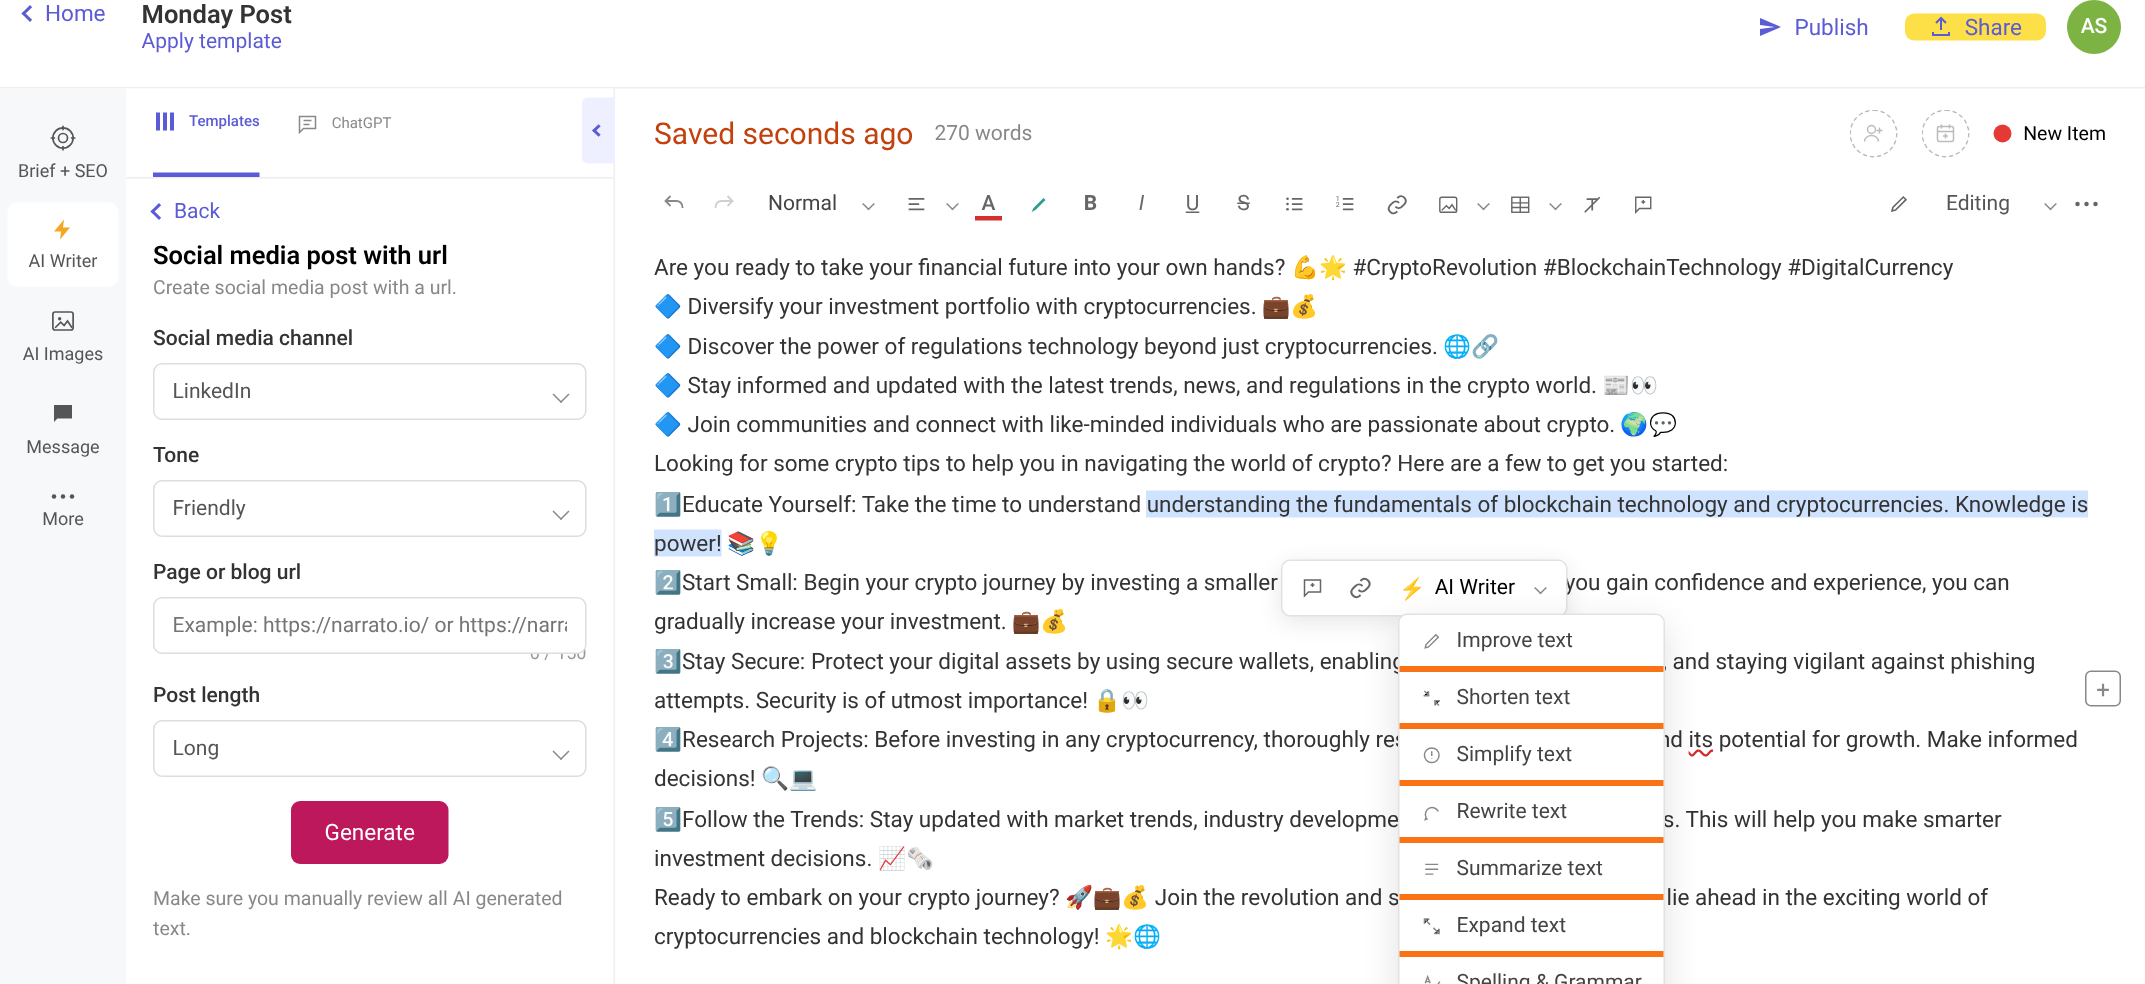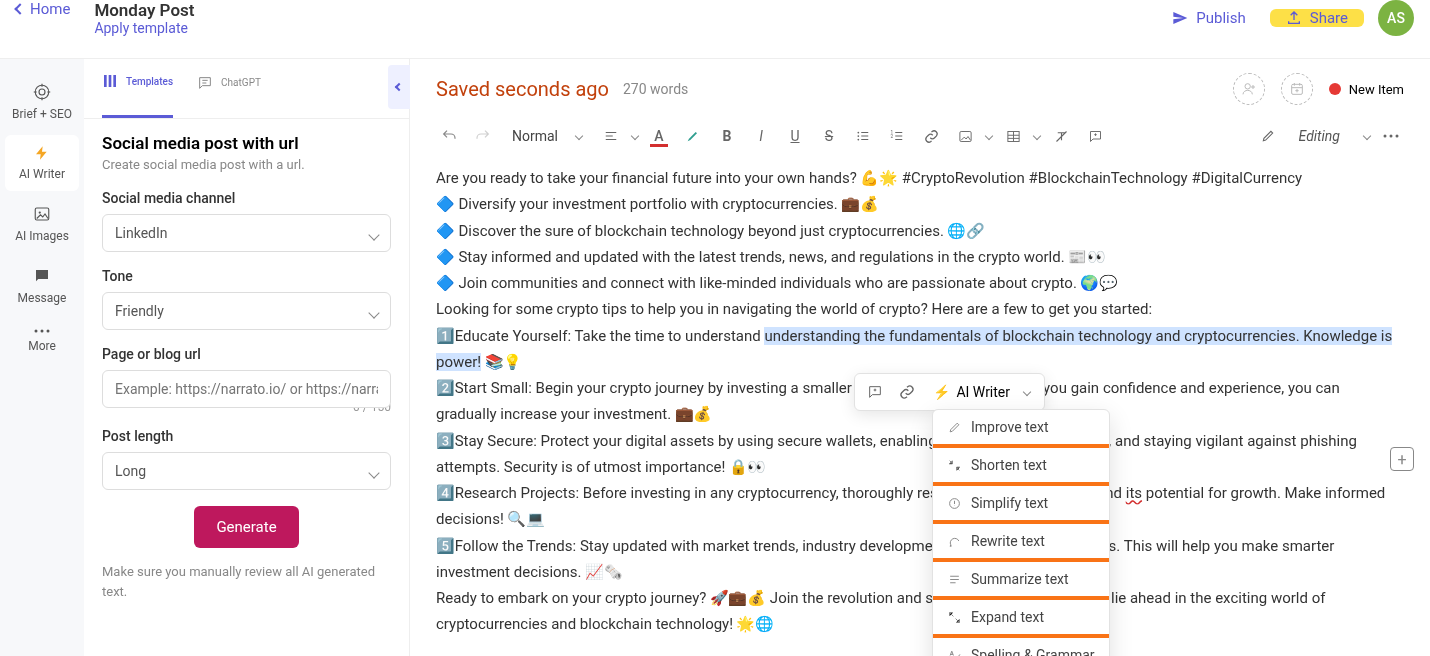--- a/index.html
+++ b/index.html
@@ -48,21 +48,21 @@
 .editor-header-right { margin-left: auto; display: flex; align-items: center; gap: 16px; }
 .dashed-circle { width: 32px; height: 32px; border: 1.5px dashed #bbb; border-radius: 50%; display: flex; align-items: center; justify-content: center; color: #bbb; }
 .status-pill { display: flex; align-items: center; gap: 8px; font-size: 13px; }
 .status-dot { width: 12px; height: 12px; background: #e53935; border-radius: 50%; }
 
 .toolbar { display: flex; align-items: center; padding: 4px 26px 12px; gap: 8px; border-bottom: 0px solid #eee; }
 .tb-btn { width: 26px; height: 26px; display: flex; align-items: center; justify-content: center; color: #666; font-size: 14px; }
 .tb-drop { display: flex; align-items: center; gap: 18px; padding: 4px 8px; color: #444; font-size: 14px; }
 .tb-chev { width: 6px; height: 6px; border-right: 1.5px solid #888; border-bottom: 1.5px solid #888; transform: rotate(45deg); }
 .tb-spacer { flex: 1; }
-.editing-drop { display: flex; align-items: center; gap: 24px; font-size: 14px; color: #555; font-style: italic; }
+.editing-drop { display: flex; align-items: center; gap: 24px; font-size: 14px; color: #555; }
 .pencil { width: 14px; height: 14px; }
 .text-color-btn { position: relative; }
 .text-color-btn .underline-red { position: absolute; bottom: 2px; left: 4px; right: 4px; height: 3px; background: #d32f2f; }
 
 .content { padding: 4px 26px 20px; font-size: 15px; line-height: 1.75; color: #333; }
 .highlighted { background: #cfe3ff; }
 .wavy-underline { text-decoration: underline wavy #d32f2f; }
 
 .floating-toolbar { position: absolute; top: 314px; left: 444px; background: #fff; border: 1px solid #e2e2e2; border-radius: 6px; box-shadow: 0 4px 16px rgba(0,0,0,0.1); display: flex; align-items: center; padding: 4px; }
 .ft-btn { padding: 6px 8px; color: #666; }
@@ -161,20 +161,24 @@
             <path fill="none" stroke="#888" stroke-width="1.5" d="M8 8h8M8 12h6"></path>
           </svg>
         <span>ChatGPT</span>
       </div>
     </div>
     <div class="collapse-handle">
         <span class="chev"></span>
       </div>
 
     <div class="sidebar-body">
+      <div class="back-link">
+        <span class="chevron-left" style="border-color:#5b5bd6"></span>
+        <span>Back</span>
+      </div>
       <div class="template-title">Social media post with url</div>
       <div class="template-desc">Create social media post with a url.</div>
 
       <div class="field-label">Social media channel</div>
       <div class="select"><span>LinkedIn</span></div>
 
       <div class="field-label">Tone</div>
       <div class="select"><span>Friendly</span></div>
 
       <div class="field-label">Page or blog url</div>
@@ -313,21 +317,21 @@
             <circle cx="3" cy="2" r="1.5" fill="#666"></circle>
             <circle cx="9" cy="2" r="1.5" fill="#666"></circle>
             <circle cx="15" cy="2" r="1.5" fill="#666"></circle>
           </svg>
         </div>
     </div>
 
     <div class="content">
       <div>Are you ready to take your financial future into your own hands? 💪🌟 #CryptoRevolution #BlockchainTechnology #DigitalCurrency</div>
       <div>🔷 Diversify your investment portfolio with cryptocurrencies. 💼💰</div>
-      <div>🔷 Discover the sure of blockchain technology beyond just cryptocurrencies. 🌐🔗</div>
+      <div>🔷 Discover the power of regulations technology beyond just cryptocurrencies. 🌐🔗</div>
       <div>🔷 Stay informed and updated with the latest trends, news, and regulations in the crypto world. 📰👀</div>
       <div>🔷 Join communities and connect with like-minded individuals who are passionate about crypto. 🌍💬</div>
       <div>Looking for some crypto tips to help you in navigating the world of crypto? Here are a few to get you started:</div>
       <div><span>1️⃣Educate Yourself: Take the time to understand </span><span class="highlighted">understanding the fundamentals of blockchain technology and cryptocurrencies. Knowledge is power!</span><span> 📚💡</span></div>
       <div>2️⃣Start Small: Begin your crypto journey by investing a smaller portion of your portfolio. As you gain confidence and experience, you can gradually increase your investment. 💼💰</div>
       <div>3️⃣Stay Secure: Protect your digital assets by using secure wallets, enabling two-factor authentication, and staying vigilant against phishing attempts. Security is of utmost importance! 🔒👀</div>
       <div><span>4️⃣Research Projects: Before investing in any cryptocurrency, thoroughly research the project, team, and </span><span class="wavy-underline">its</span><span> potential for growth. Make informed decisions! 🔍💻</span></div>
       <div>5️⃣Follow the Trends: Stay updated with market trends, industry developments, and regulatory changes. This will help you make smarter investment decisions. 📈🗞️</div>
       <div>Ready to embark on your crypto journey? 🚀💼💰 Join the revolution and seize the opportunities that lie ahead in the exciting world of cryptocurrencies and blockchain technology! 🌟🌐</div>
 

